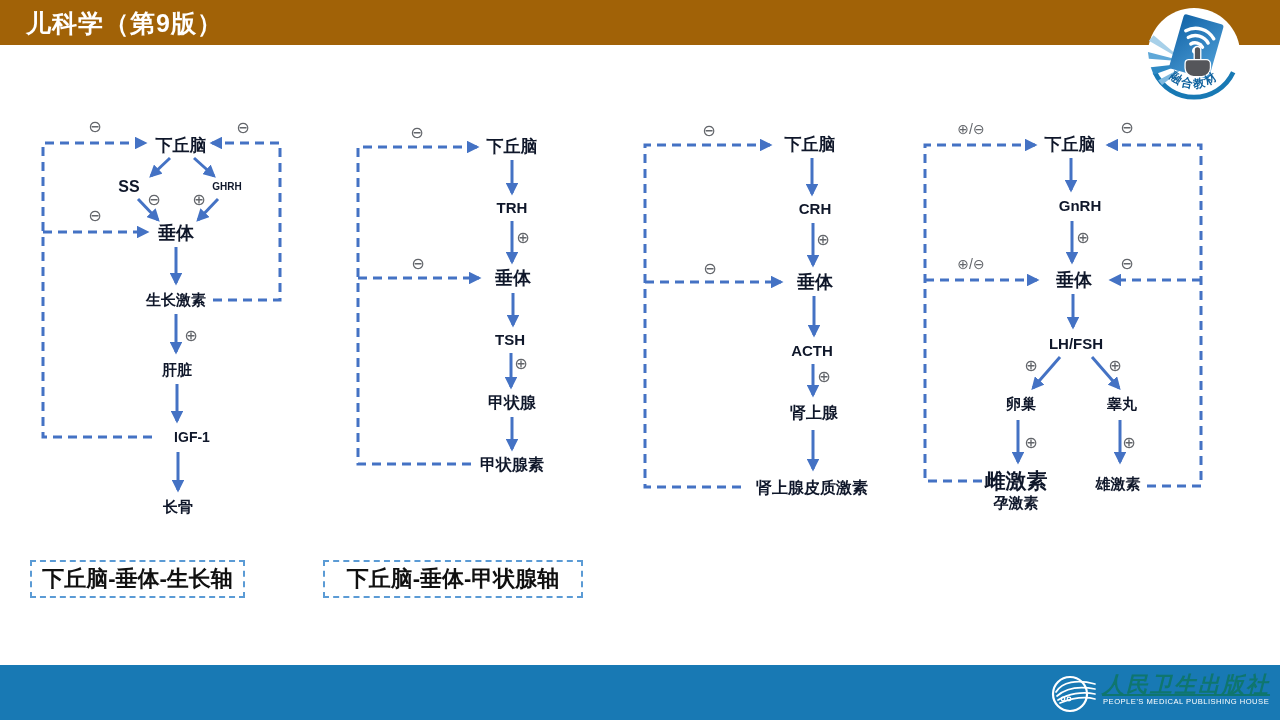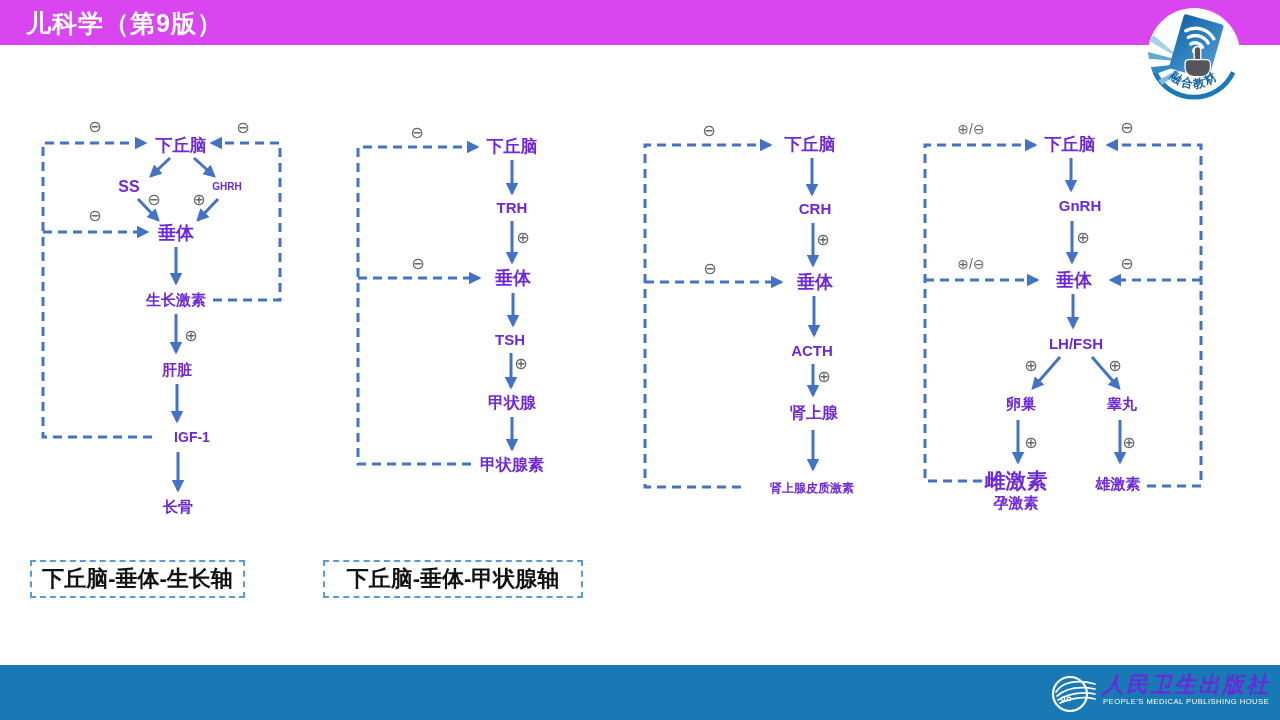--- a/index.html
+++ b/index.html
@@ -1,40 +1,40 @@
 <!DOCTYPE html>
 <html><head>
 <meta charset="utf-8">
 <style>
   html,body{margin:0;padding:0;background:#e8e8e8;}
   .slide{position:relative;width:1280px;height:720px;background:#ffffff;overflow:hidden;
          font-family:"Liberation Sans","DejaVu Sans",sans-serif;}
   
-  .header{position:absolute;left:0;top:0;width:1280px;height:45px;background:#d946ef;}
+  .header{position:absolute;left:0;top:0;width:1280px;height:45px;background:#a16207;}
   .header-title{position:absolute;left:26px;top:7px;font-size:25px;font-weight:bold;color:#ffffff;
                 letter-spacing:1px;white-space:nowrap;}
   .badge{position:absolute;left:1147px;top:7px;width:94px;height:94px;}
   
   .arrow-layer{position:absolute;left:0;top:0;width:1280px;height:720px;pointer-events:none;}
   .sa{stroke:#4472C4;stroke-width:3;fill:none;}
   .da{stroke:#4472C4;stroke-width:3;fill:none;stroke-dasharray:9 6;}
   
-  .node{position:absolute;transform:translate(-50%,-50%);font-weight:bold;color:#6d28d9;
+  .node{position:absolute;transform:translate(-50%,-50%);font-weight:bold;color:#0f172a;
         white-space:nowrap;z-index:3;background:#fff;padding:0 2px;line-height:1.05;}
   .sign{position:absolute;transform:translate(-50%,-50%);color:#63666b;font-size:16px;
         font-weight:normal;z-index:3;white-space:nowrap;line-height:1;}
   .sign.combo{font-size:14px;}
   .caption{position:absolute;height:38px;border:2px dashed #5B9BD5;box-sizing:border-box;
            display:flex;align-items:center;justify-content:center;font-size:22px;font-weight:bold;
            color:#101010;white-space:nowrap;z-index:3;background:#fff;}
   
   .footer{position:absolute;left:0;top:665px;width:1280px;height:55px;background:#1879B4;}
   .pub-logo{position:absolute;left:1050px;top:672px;width:46px;height:44px;}
-  .pub-cn{position:absolute;left:1102px;top:670px;font-size:22px;font-weight:bold;color:#6d28d9;
-          letter-spacing:2px;font-style:italic;white-space:nowrap;}
+  .pub-cn{position:absolute;left:1102px;top:670px;font-size:22px;font-weight:bold;color:#0f766e;
+          letter-spacing:2px;font-style:italic;white-space:nowrap;text-decoration:underline;}
   .pub-en{position:absolute;left:1103px;top:697px;font-size:7.6px;color:#ffffff;
           letter-spacing:0.5px;white-space:nowrap;}
 </style>
 </head>
 <body>
 
 <div class="slide">
 
   <div class="header">
     <div class="header-title">儿科学（第9版）</div>
@@ -154,21 +154,21 @@
   <span class="sign" style="left:417px;top:133px">⊖</span>
   <span class="sign" style="left:523px;top:238px">⊕</span>
   <span class="sign" style="left:418px;top:264px">⊖</span>
   <span class="sign" style="left:521px;top:364px">⊕</span>
 
   <span class="node" style="left:810px;top:145px;font-size:17px">下丘脑</span>
   <span class="node" style="left:815px;top:209px;font-size:15px">CRH</span>
   <span class="node" style="left:815px;top:282px;font-size:18px">垂体</span>
   <span class="node" style="left:812px;top:351px;font-size:15px">ACTH</span>
   <span class="node" style="left:814px;top:413px;font-size:16px">肾上腺</span>
-  <span class="node" style="left:812px;top:488px;font-size:12px">肾上腺皮质激素</span>
+  <span class="node" style="left:812px;top:488px;font-size:16px">肾上腺皮质激素</span>
   <span class="sign" style="left:709px;top:131px">⊖</span>
   <span class="sign" style="left:823px;top:240px">⊕</span>
   <span class="sign" style="left:710px;top:269px">⊖</span>
   <span class="sign" style="left:824px;top:377px">⊕</span>
 
   <span class="node" style="left:1070px;top:145px;font-size:17px">下丘脑</span>
   <span class="node" style="left:1080px;top:206px;font-size:15px">GnRH</span>
   <span class="node" style="left:1074px;top:280px;font-size:18px">垂体</span>
   <span class="node" style="left:1076px;top:344px;font-size:15px">LH/FSH</span>
   <span class="node" style="left:1021px;top:404px;font-size:15px">卵巢</span>

